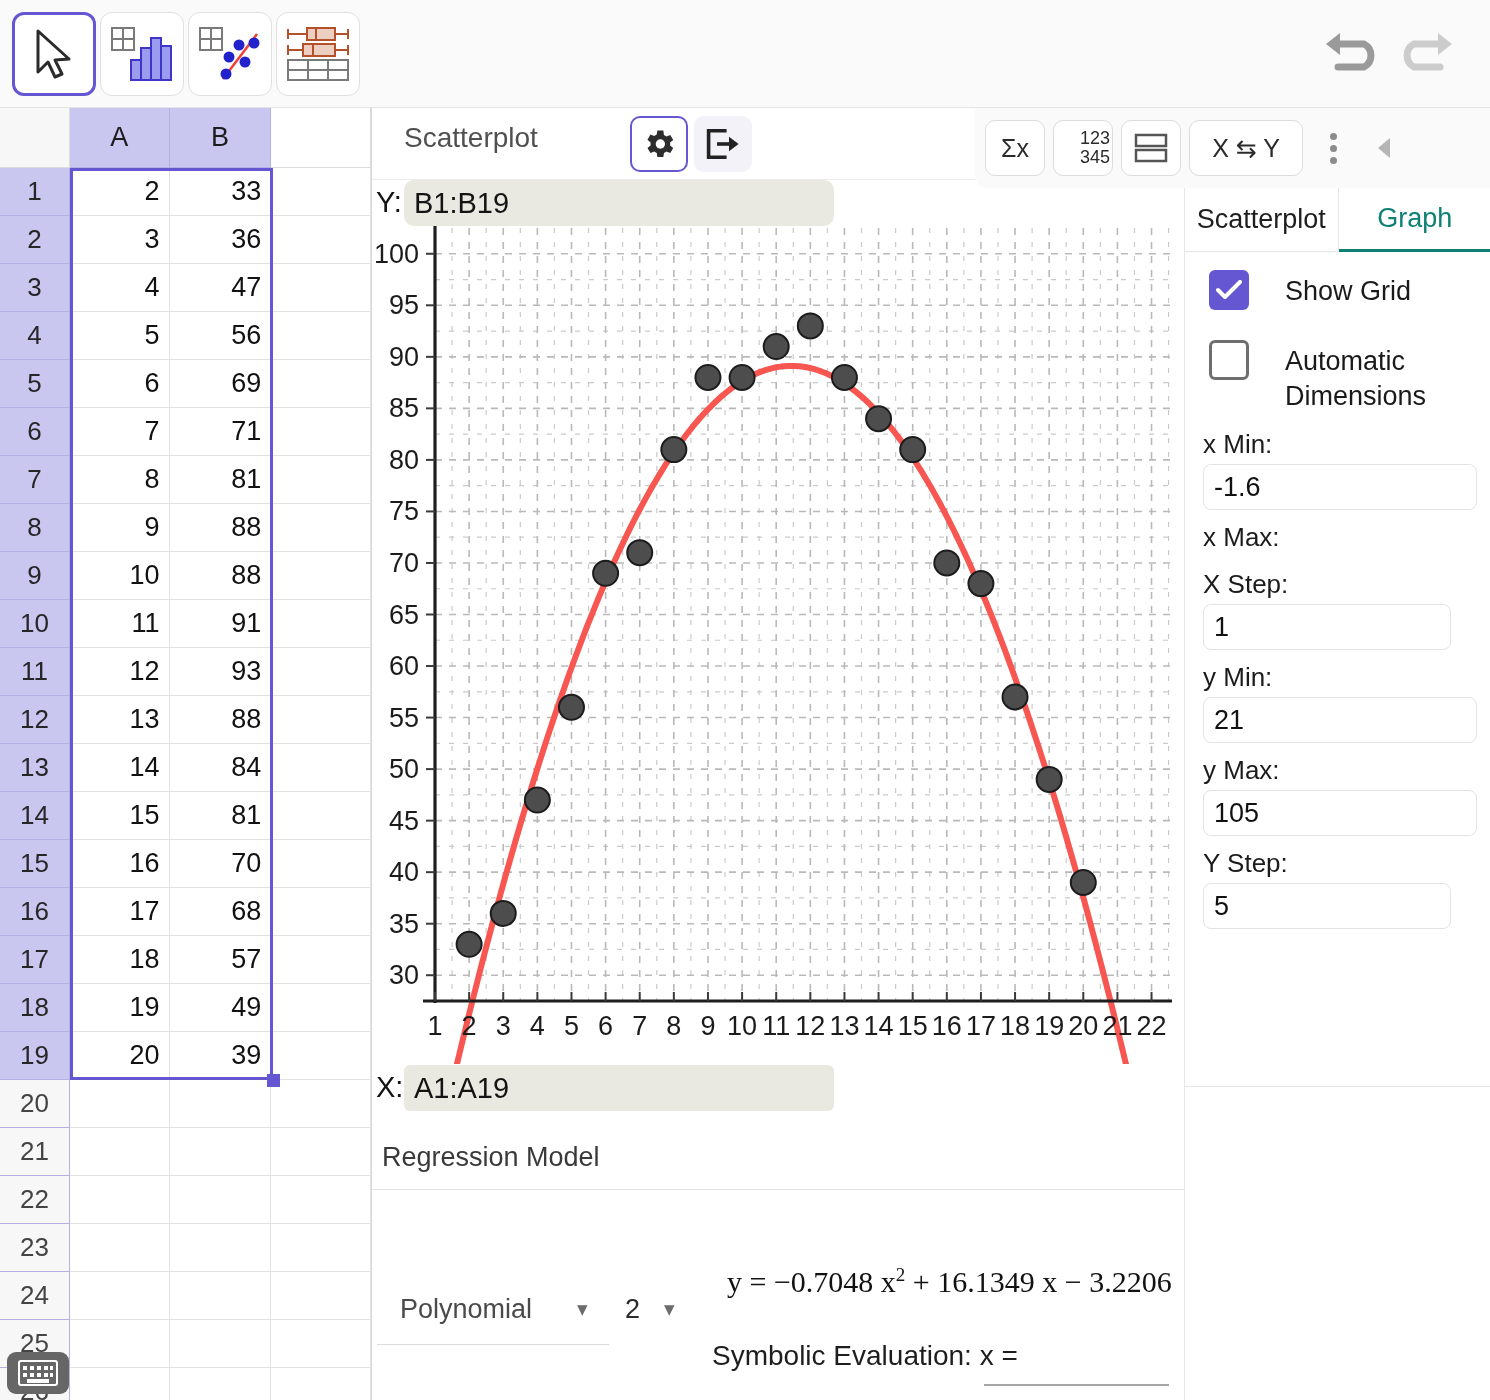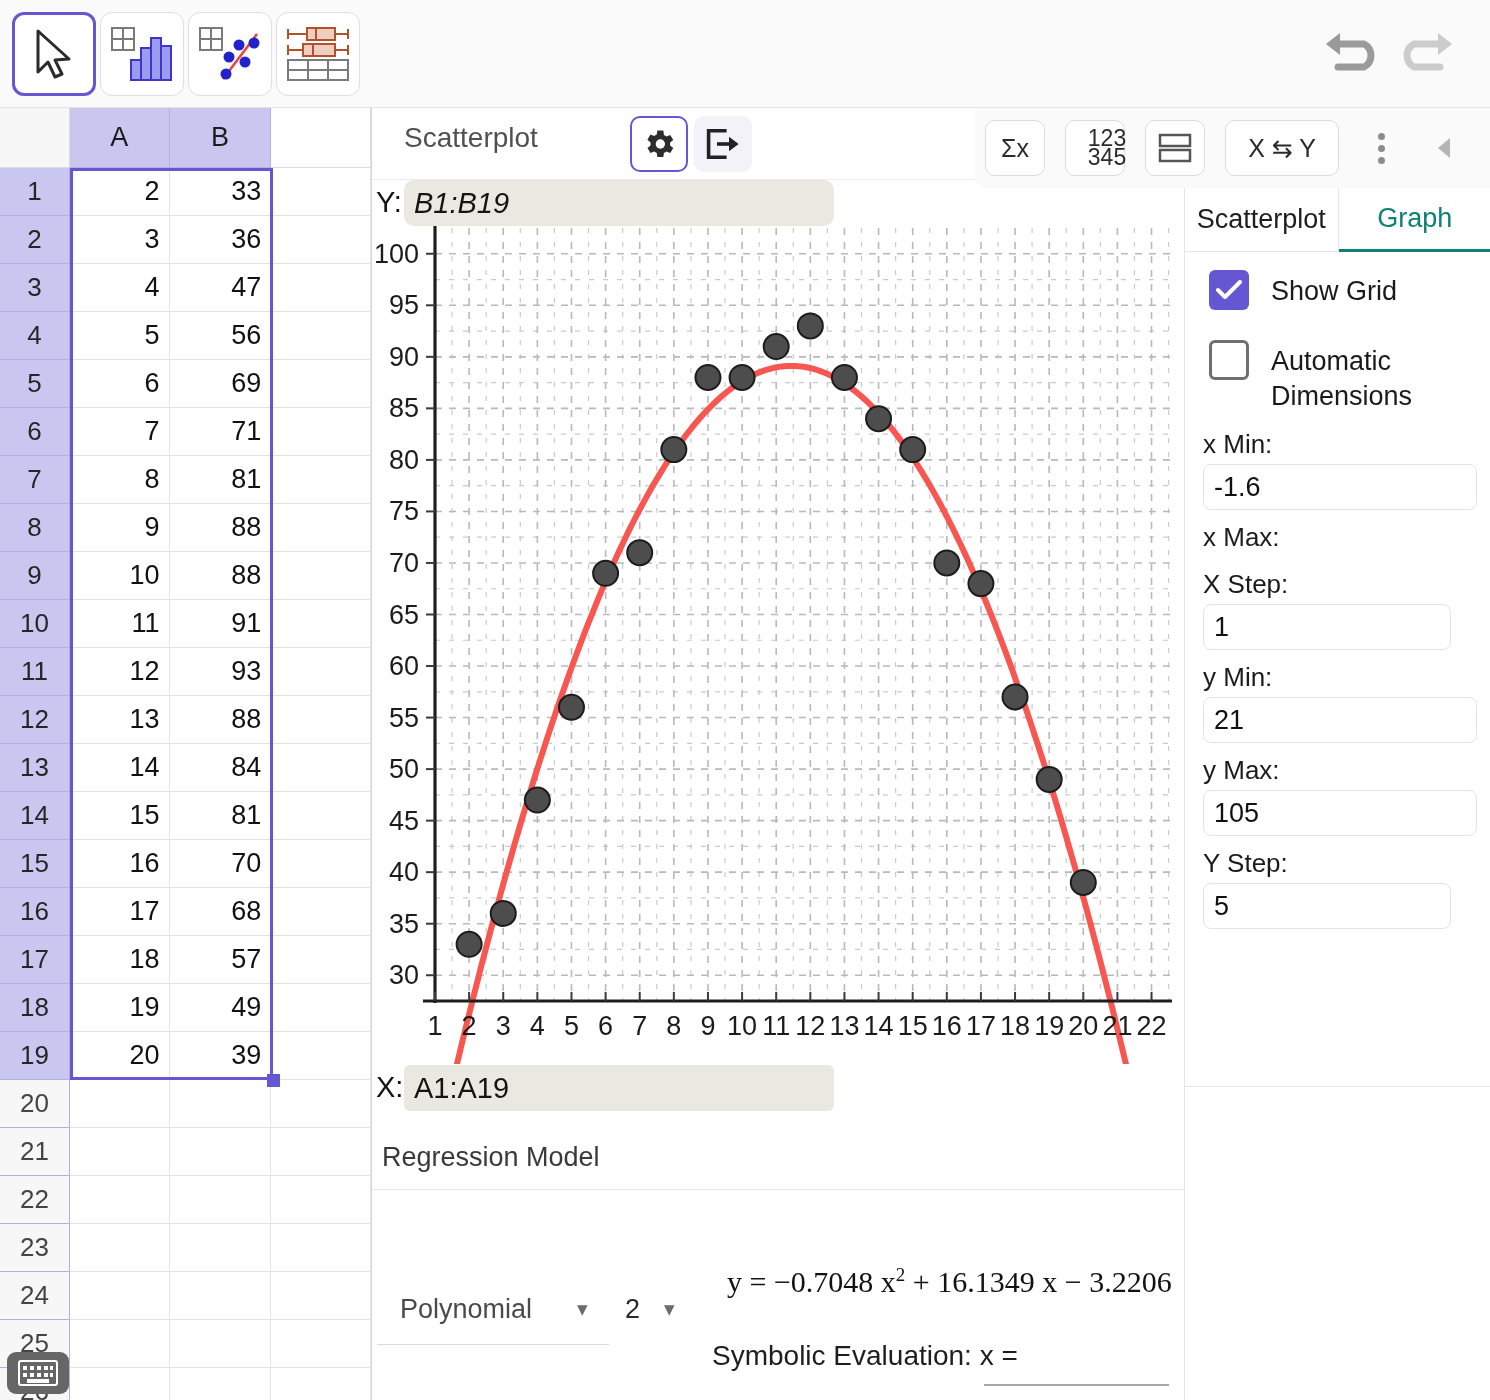--- a/index.html
+++ b/index.html
@@ -86,21 +86,21 @@
     border-radius: 10px; display: flex; align-items: center; justify-content: center;
     background: #fff; border: 1px solid transparent;
   }
   .sq-btn.sel { border: 2px solid #6557D2; }
   .sq-btn.soft { background: #f3f2f8; }
 
   .yfield {
     position: absolute; left: 32px; top: 72px; width: 430px; height: 46px;
     background: #e9e9e2; border-radius: 10px;
     display: flex; align-items: center; padding-left: 10px;
-    font-size: 29px; color: #141414; font-style: italic;
+    font-size: 29px; color: #141414;
   }
   .yfield-label {
     position: absolute; left: 4px; top: 78px; font-size: 29px; color: #141414;
   }
   .xfield {
     position: absolute; left: 32px; top: 957px; width: 430px; height: 46px;
     background: #e9e9e2; border-radius: 6px;
     display: flex; align-items: center; padding-left: 10px;
     font-size: 29px; color: #141414;
   }
@@ -133,42 +133,42 @@
   .sym-y { position: absolute; left: 905px; top: 144px; font-size: 28px; color: #1e1e1e; }
 
   
   .right-panel {
     position: absolute; left: 1184px; top: 108px; width: 306px; height: 1292px;
     background: #fff; border-left: 1px solid #e6e6e6;
   }
   .rp-toolbar {
     position: absolute; left: -210px; top: 0px; width: 516px; height: 80px;
     background: #fafafa; border-bottom-left-radius: 12px;
-    display: flex; align-items: center; gap: 20px; padding-left: 10px;
+    display: flex; align-items: center; gap: 8px; padding-left: 10px;
   }
   .rp-btn {
     width: 60px; height: 56px; border: 1px solid #dcdcdc; border-radius: 10px;
     background: #fff; display: flex; align-items: center; justify-content: center;
     font-size: 25px; color: #2b2b2b;
   }
   .rp-btn.wide { width: 114px; }
   .rp-kebab { width: 44px; display: flex; flex-direction: column; align-items: center; gap: 5px; }
   .kdot { width: 7px; height: 7px; border-radius: 50%; background: #8c8c8c; }
   .rp-collapse { width: 44px; display: flex; align-items: center; justify-content: center; }
 
   .tabs { position: absolute; left: 0; top: 80px; width: 306px; height: 64px; display: flex; }
   .tab {
     flex: 1; display: flex; align-items: center; justify-content: center;
     font-size: 27px; color: #1e1e1e; border-right: 1px solid #e6e6e6;
     border-bottom: 1px solid #e6e6e6;
   }
   .tab.active { color: #0e8074; border-bottom: 3px solid #0e8074; border-right: none; }
 
   .rp-content { position: absolute; left: 0; top: 144px; width: 306px; }
-  .chk-row { display: flex; align-items: flex-start; gap: 22px; padding: 18px 16px 4px 24px; }
+  .chk-row { display: flex; align-items: flex-start; gap: 36px; padding: 18px 16px 4px 24px; }
   .chk {
     width: 40px; height: 40px; border-radius: 6px; flex: 0 0 auto;
     display: flex; align-items: center; justify-content: center;
   }
   .chk.on { background: #6557D2; }
   .chk.off { border: 3px solid #6f6f6f; background: #fff; }
   .chk-label { font-size: 27px; color: #1a1a1a; line-height: 1.28; padding-top: 4px; }
   .fld-label { font-size: 26px; color: #1b1b1b; padding: 12px 0 4px 18px; }
   .fld {
     margin: 0 14px 0 18px; height: 46px; border: 1px solid #e3e3e3; border-radius: 8px;
@@ -676,21 +676,21 @@
     </div>
   </div>
 
   <div class="right-panel">
 
     <div class="rp-toolbar">
       <div class="rp-btn">
         <span>Σx</span>
       </div>
       <div class="rp-btn">
-        <span style="font-size:23px;line-height:19px;text-align:center;margin-left:24px;">123<br>345</span>
+        <span style="font-size:18px;line-height:19px;text-align:center;margin-left:24px;">123<br>345</span>
       </div>
       <div class="rp-btn">
         <svg width="34" height="30" viewBox="0 0 34 30">
           <rect x="2" y="2" width="30" height="11" fill="none" stroke="#555" stroke-width="2.5"></rect>
           <rect x="2" y="17" width="30" height="11" fill="none" stroke="#555" stroke-width="2.5"></rect>
         </svg>
       </div>
       <div class="rp-btn wide">
         <span>X ⇆ Y</span>
       </div>

